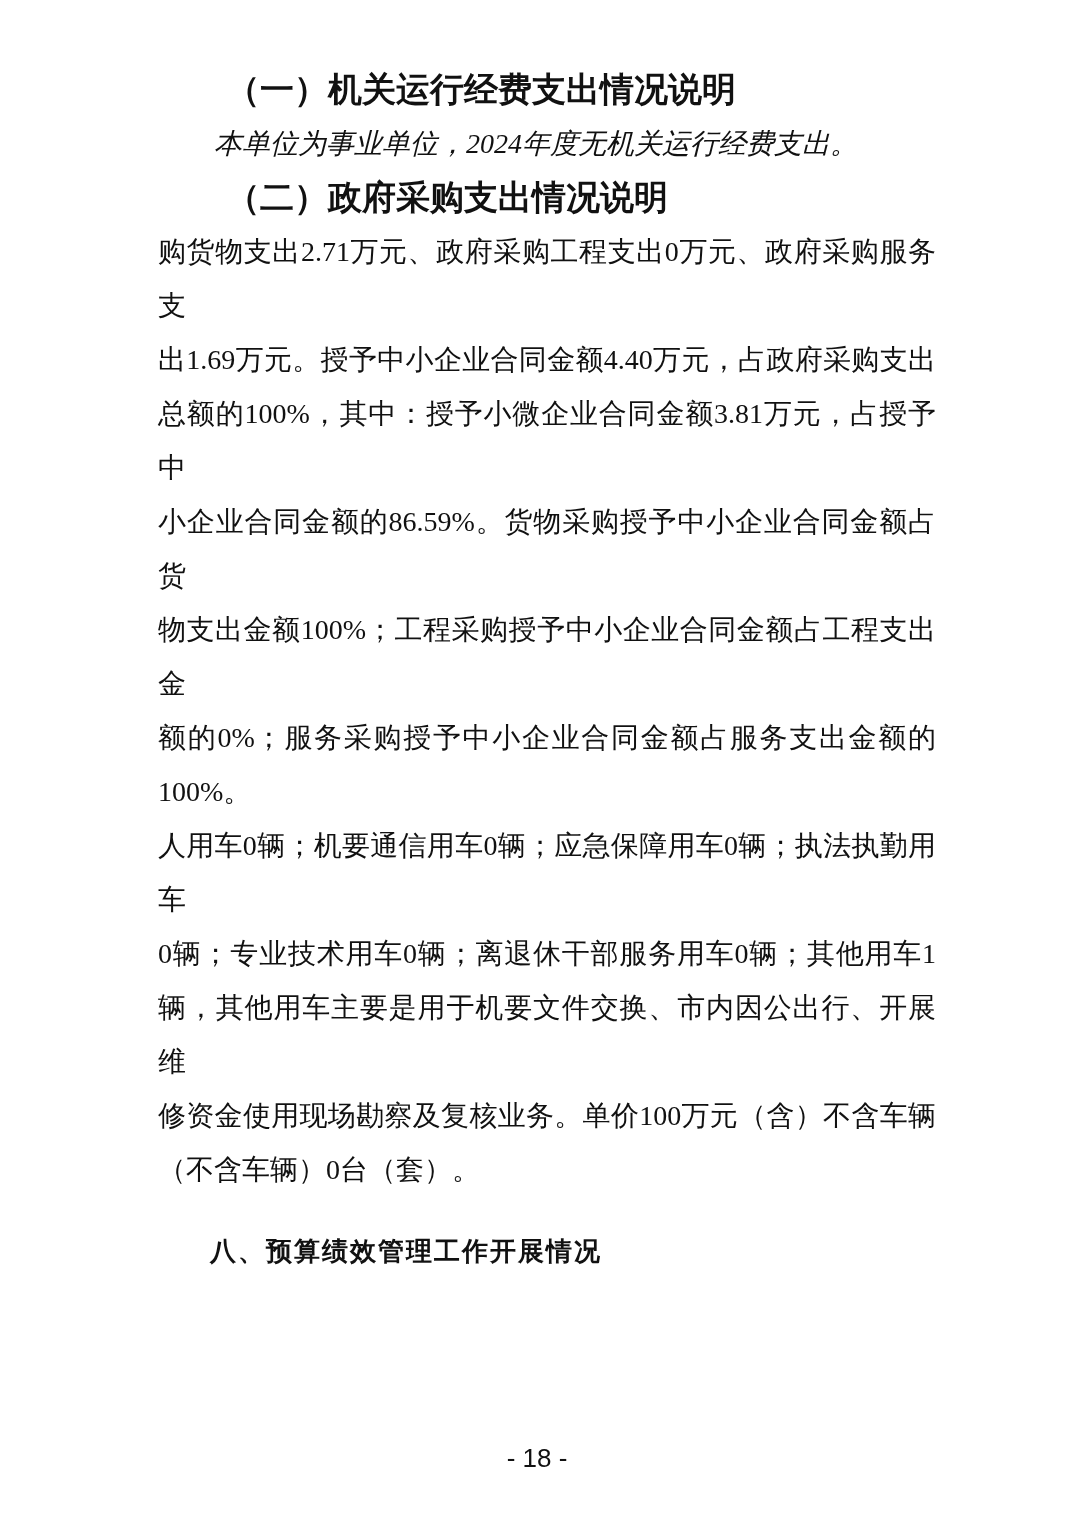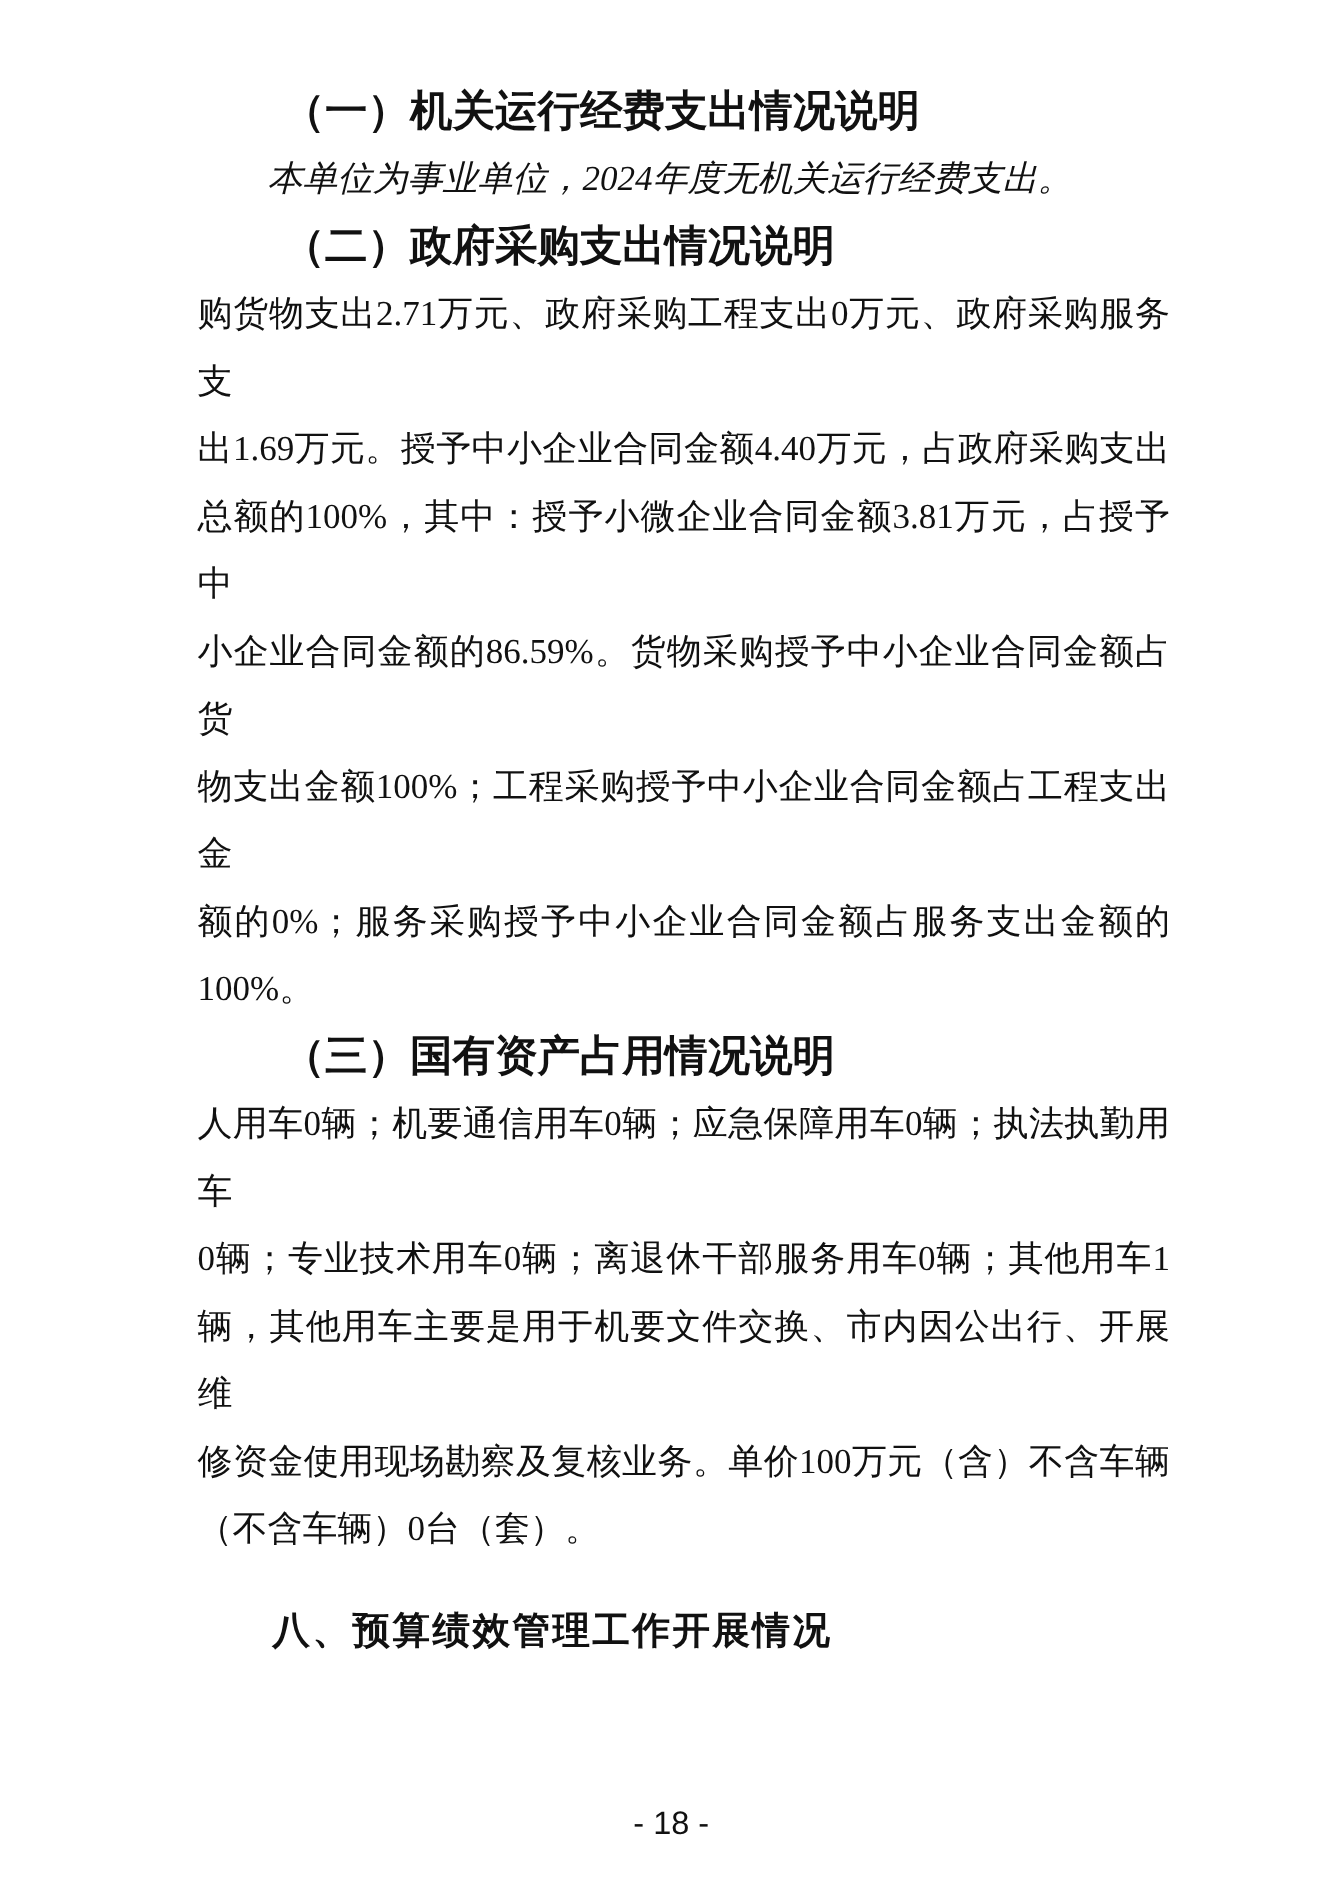--- a/index.html
+++ b/index.html
@@ -23,22 +23,22 @@
     width: 778px;
   }
   .heading {
     font-size: 34px;
     line-height: 54px;
     font-weight: bold;
     text-indent: 2em;
     white-space: nowrap;
   }
   .section-heading {
-    font-family: Liberation Serif, serif;
-    font-size: 30px;
+    font-family: Liberation Sans, sans-serif;
+    font-size: 26px;
     line-height: 54px;
     font-weight: bold;
     text-indent: 2em;
     letter-spacing: 2px;
     margin-top: 27px;
     margin-bottom: 27px;
     white-space: nowrap;
   }
   .para {
     margin: 0;
@@ -80,21 +80,20 @@
       <div class="heading">（二）政府采购支出情况说明</div>
       <div class="para">
         <div class="line">购货物支出2.71万元、政府采购工程支出0万元、政府采购服务支</div>
         <div class="line">出1.69万元。授予中小企业合同金额4.40万元，占政府采购支出</div>
         <div class="line">总额的100%，其中：授予小微企业合同金额3.81万元，占授予中</div>
         <div class="line">小企业合同金额的86.59%。货物采购授予中小企业合同金额占货</div>
         <div class="line">物支出金额100%；工程采购授予中小企业合同金额占工程支出金</div>
         <div class="line">额的0%；服务采购授予中小企业合同金额占服务支出金额的</div>
         <div class="line last-left">100%。</div>
       </div>
-      <div class="heading">（三）国有资产占用情况说明</div>
       <div class="para">
         <div class="line">人用车0辆；机要通信用车0辆；应急保障用车0辆；执法执勤用车</div>
         <div class="line">0辆；专业技术用车0辆；离退休干部服务用车0辆；其他用车1</div>
         <div class="line">辆，其他用车主要是用于机要文件交换、市内因公出行、开展维</div>
         <div class="line">修资金使用现场勘察及复核业务。单价100万元（含）不含车辆</div>
         <div class="line last-left">（不含车辆）0台（套）。</div>
       </div>
       <div class="section-heading">八、预算绩效管理工作开展情况</div>
     </div>
   <div class="footer">- 18 -</div>

